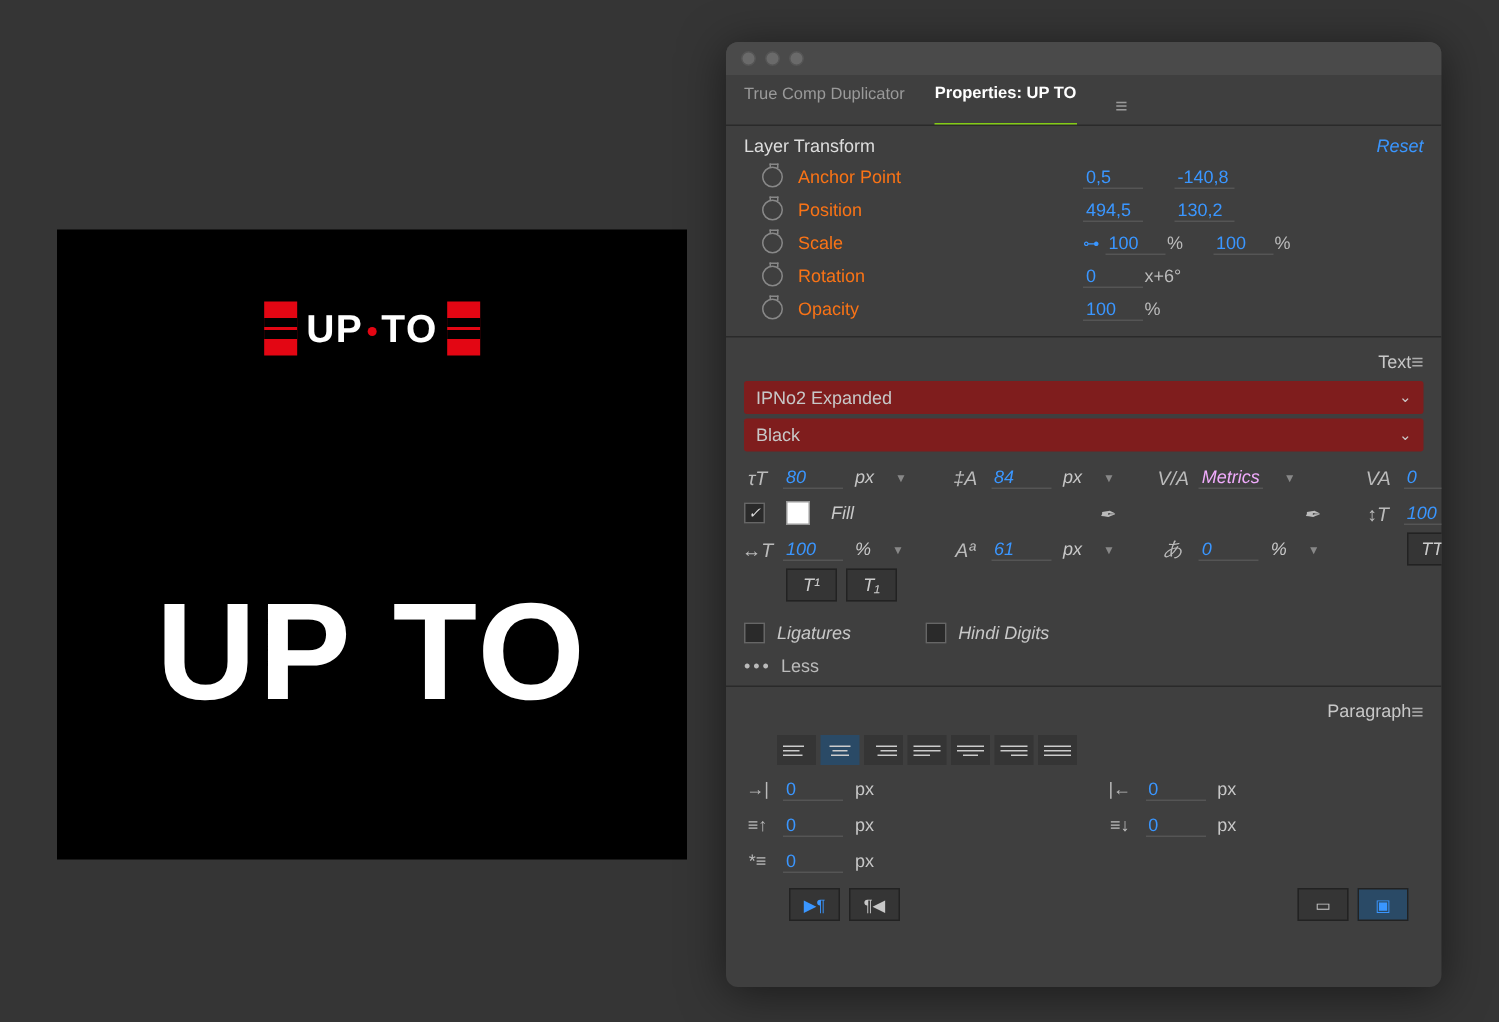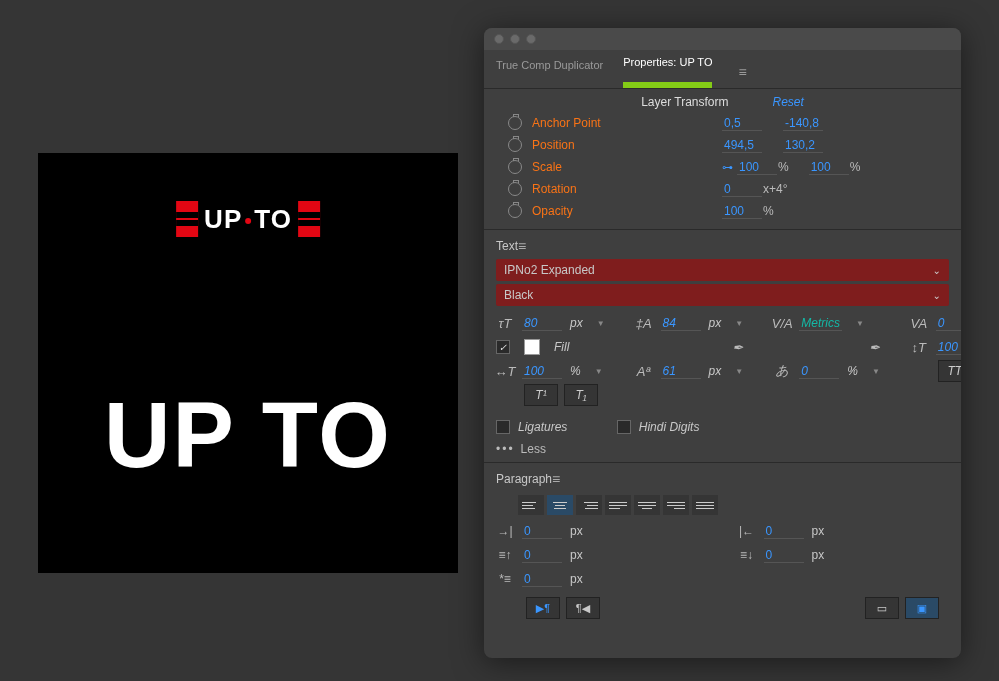--- a/index.html
+++ b/index.html
@@ -10,34 +10,34 @@
 .logo-block::before, .logo-block::after { content:""; position:absolute; left:0; right:0; height:6px; background:#000; }
 .logo-block::before{ top:11px;} .logo-block::after{ bottom:11px;}
 .logo-text-small { color: #fff; font-weight: 900; font-size: 26px; letter-spacing: 1px; }
 .logo-dot { width:6px; height:6px; background:#e30613; border-radius:50%; display:inline-block; margin:0 3px; vertical-align: middle;}
 .big-text { position:absolute; left:50%; top:230px; transform:translateX(-50%); color:#fff; font-weight:900; font-size:92px; letter-spacing:2px; white-space:nowrap;}
 .panel { position: absolute; left: 484px; top: 28px; width: 477px; height: 630px; background: #3f3f3f; box-shadow: 0 4px 30px rgba(0,0,0,.5); border-radius: 8px; overflow: hidden; }
 .titlebar { height: 22px; background: #4a4a4a; display:flex; align-items:center; padding-left:10px; gap:6px; }
 .titlebar span { width:10px; height:10px; border-radius:50%; background:#6a6a6a; border:1px solid #555;}
 .tabs { display:flex; padding:6px 12px 0; gap:20px; font-size:11px; align-items:center;}
 .tab { color:#9a9a9a; padding-bottom:14px; cursor:pointer;}
-.tab.active { color:#fff; border-bottom:6px solid #84cc16;}
+.tab.active { color:#fff; border-bottom:1px solid #84cc16;font-weight:bold;}
 .tab-menu { color:#9a9a9a; margin-left:6px; font-size:14px;}
 .section { padding: 6px 12px; border-top:1px solid #2a2a2a;}
 .section:first-of-type{border-top:none;}
-.section-title { color:#ddd; font-size:12px; margin-bottom:4px; display:flex; justify-content:center; align-items:center;gap:44px;}
+.section-title { color:#ddd; font-size:12px; margin-bottom:4px; display:flex; justify-content:space-between; align-items:center;gap:44px;}
 .reset { color:#3a96ff; cursor:pointer;font-style:italic; }
 .row { display:flex; align-items:center; height:20px; margin:2px 0; }
 .stopwatch { width:14px; height:14px; border:1px solid #888; border-radius:50%; margin-left:12px; margin-right:10px; position:relative;}
 .stopwatch::before{content:"";position:absolute;top:-3px;left:4px;width:4px;height:2px;border:1px solid #888;border-bottom:none;}
 .prop-label { color:#f97316; width: 190px; }
 .link-icon { color:#3a96ff; font-size:11px; margin-right:4px;}
 .val { color:#3a96ff; border-bottom:1px solid #555; min-width:40px; display:inline-block; padding:0 2px; cursor:ew-resize;}
 .unit { color:#bbb; margin-left:1px; margin-right:20px;}
-.section-header { display:flex; justify-content:flex-start; align-items:center; padding:2px 0;}
+.section-header { display:flex; justify-content:flex-end; align-items:center; padding:2px 0;}
 .hamburger { color:#aaa; font-size:14px;}
 .dropdown { background:#7f1d1d; height:22px; display:flex; align-items:center; justify-content:space-between; padding:0 8px; margin:3px 0; cursor:pointer; border-radius:2px;}
 .dropdown .caret{ color:#ccc; font-size:10px;}
 .grid2 { display:grid; grid-template-columns: 1fr 1fr 1fr 1fr; gap: 2px 30px; margin-top:6px;font-style:italic;}
 .ctrl { display:flex; align-items:center; gap:8px; height:22px;}
 .ctrl .icon { width:18px; height:18px; color:#bbb; display:flex; align-items:center; justify-content:center; font-size:13px;}
 .ctrl .val { min-width:40px;}
 .caret-s { color:#888; font-size:8px; margin-left:6px;}
 .checkbox { width:14px; height:14px; background:#2a2a2a; border:1px solid #666; display:inline-flex; align-items:center; justify-content:center; font-size:10px; color:#ddd;}
 .swatch { width:16px; height:16px; background:#fff; border:1px solid #999; margin:0 6px;}
@@ -110,21 +110,21 @@
       <span class="link-icon">⊶</span>
       <span class="val">100</span>
         <span class="unit">%</span>
       <span class="val">100</span>
         <span class="unit">%</span>
     </div>
     <div class="row">
       <div class="stopwatch"></div>
       <div class="prop-label">Rotation</div>
       <span class="val">0</span>
-        <span class="unit">x+4°</span>
+        <span class="unit">x+6°</span>
     </div>
     <div class="row">
       <div class="stopwatch"></div>
       <div class="prop-label">Opacity</div>
       <span class="val">100</span>
         <span class="unit">%</span>
     </div>
   </div>
 
   <div class="section">
@@ -149,21 +149,21 @@
           <span class="caret-s">▼</span>
       </div>
       <div class="ctrl">
         <div class="icon">‡A</div>
         <span class="val">84</span>
           <span>px</span>
           <span class="caret-s">▼</span>
       </div>
       <div class="ctrl">
         <div class="icon">V/A</div>
-        <span class="val" style="color:#14b8a6">Metrics</span>
+        <span class="val" style="color:#f0abfc">Metrics</span>
           <span class="caret-s">▼</span>
       </div>
       <div class="ctrl">
         <div class="icon">VA</div>
         <span class="val">0</span>
           <span class="caret-s">▼</span>
       </div>
       <div class="ctrl">
         <span class="checkbox">✓</span>
         <span class="swatch"></span>

